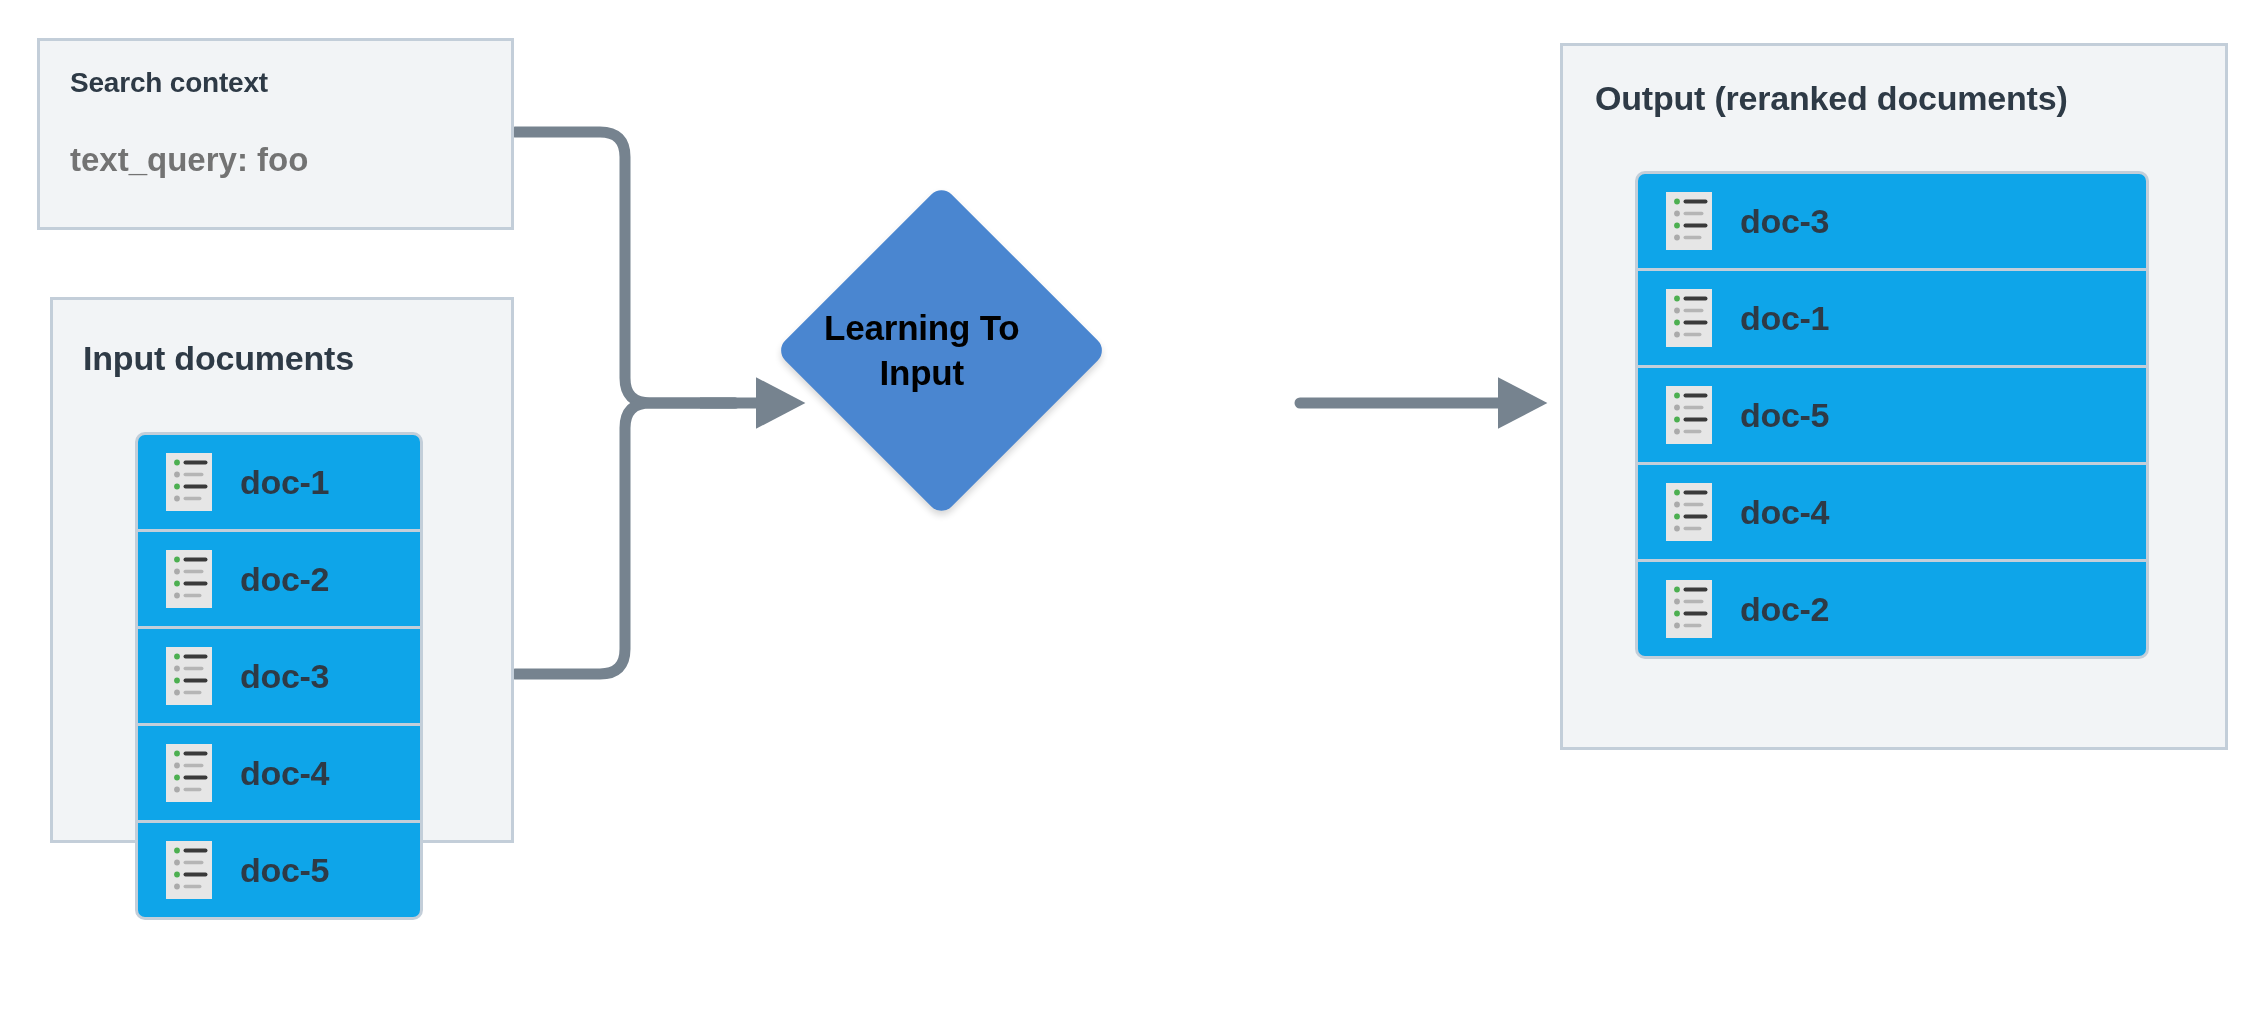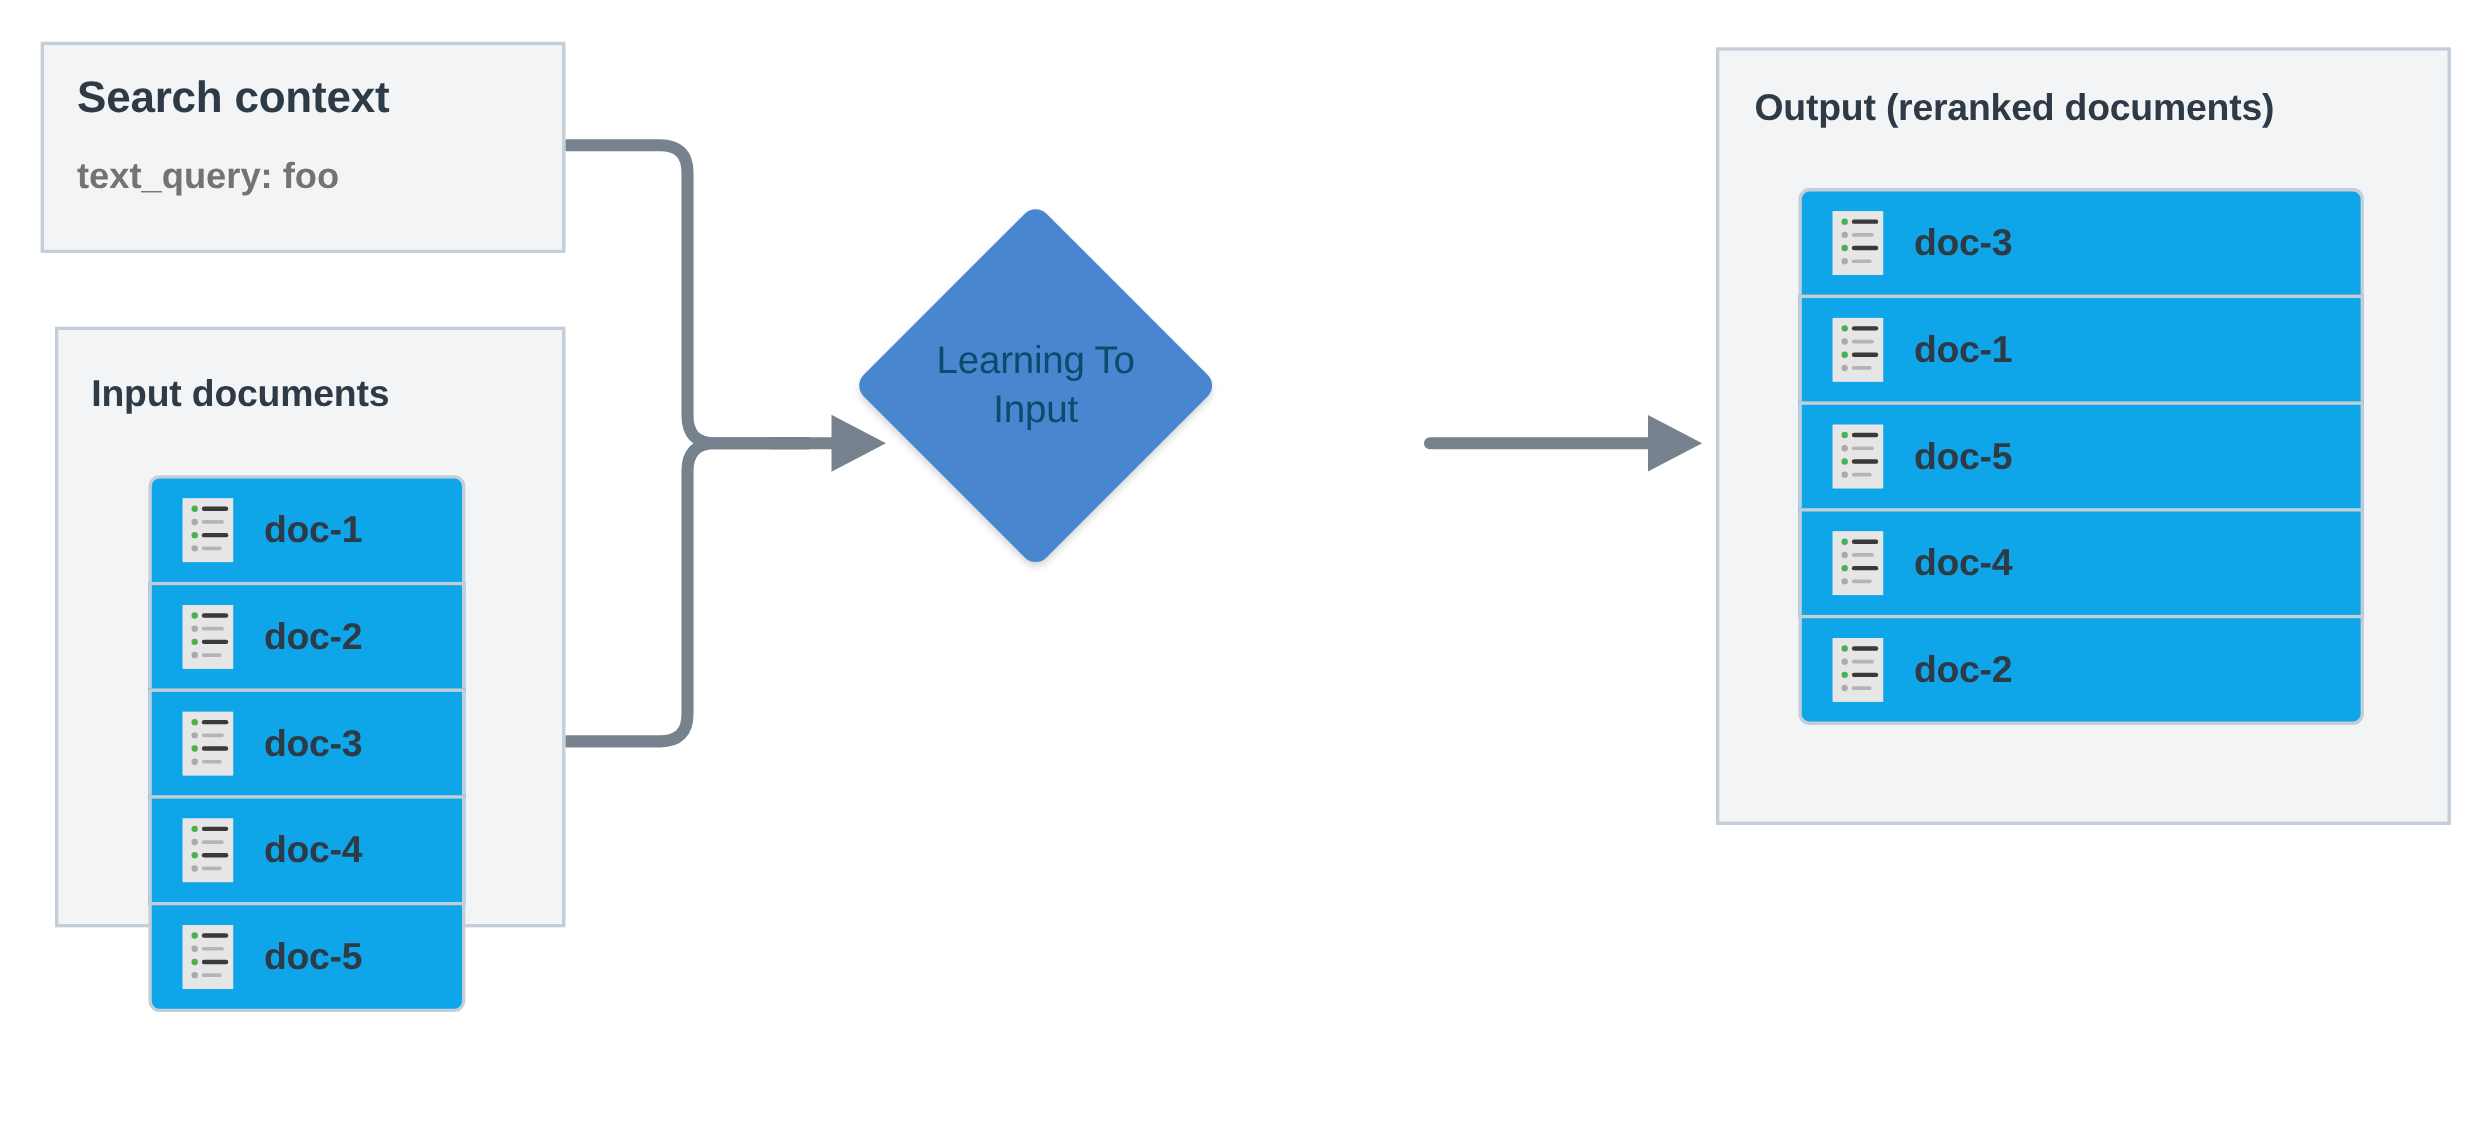--- a/index.html
+++ b/index.html
@@ -39,21 +39,21 @@
   #search-context-box {
     left: 37px;
     top: 38px;
     width: 477px;
     height: 192px;
   }
   #search-context-box .group-title {
     position: absolute;
     left: 30px;
     top: 26px;
-    font-size: 40px;
+    font-size: 28px;
   }
   #search-context-kv {
     position: absolute;
     left: 30px;
     top: 100px;
     font-size: 33px;
     color: #737373;
     font-weight: bold;
     white-space: nowrap;
   }
@@ -153,25 +153,25 @@
     box-shadow: 3px 3px 7px rgba(0,0,0,0.16);
   }
   #ltr-label {
     position: absolute;
     left: 824px;
     top: 233px;
     width: 235px;
     height: 235px;
     display: flex;
     align-items: center;
-    justify-content: center;
+    justify-content: flex-start;
     text-align: center;
-    color: #0c4a6e;
+    color: #000000;
     font-size: 35px;
-    font-weight: normal;
+    font-weight: bold;
     line-height: 1.28;
     letter-spacing: -0.2px;
   }
 
   
   #edges {
     position: absolute;
     left: 0;
     top: 0;
     width: 2256px;

